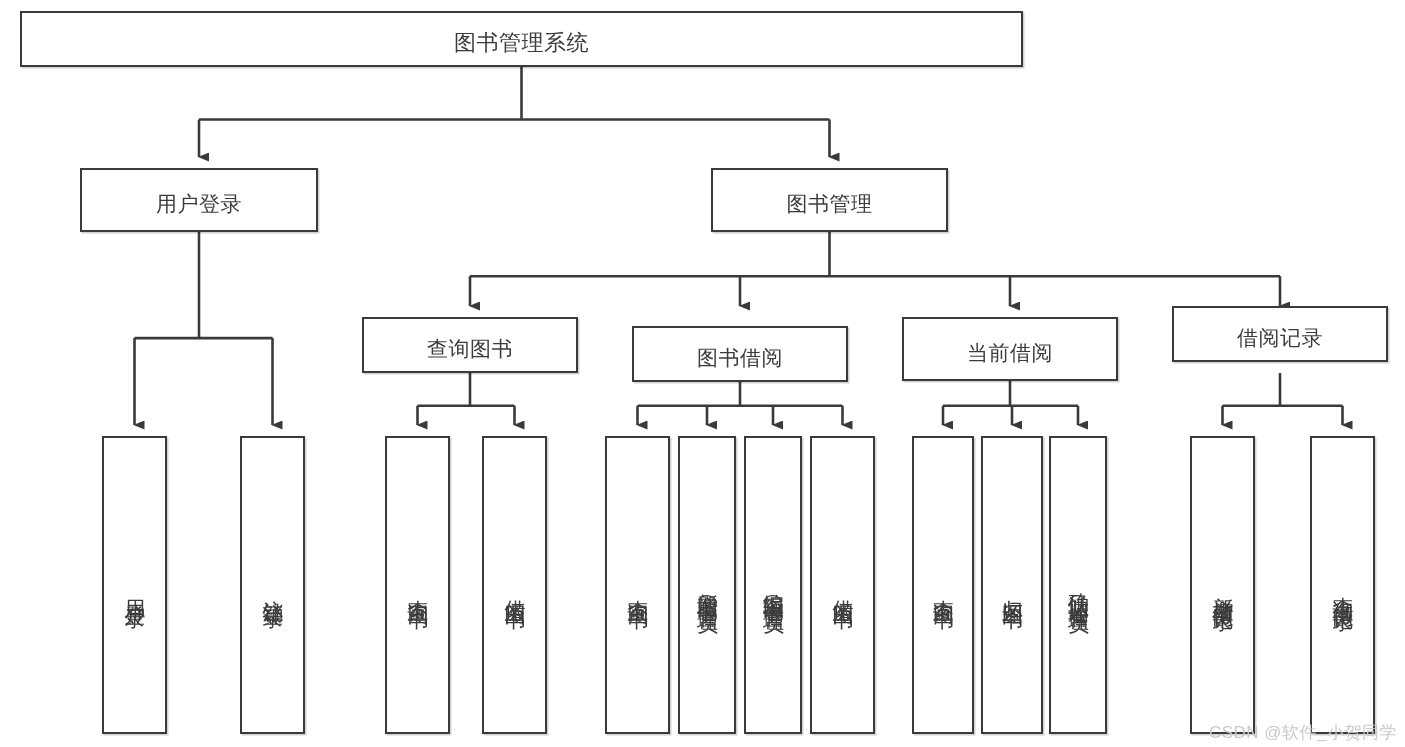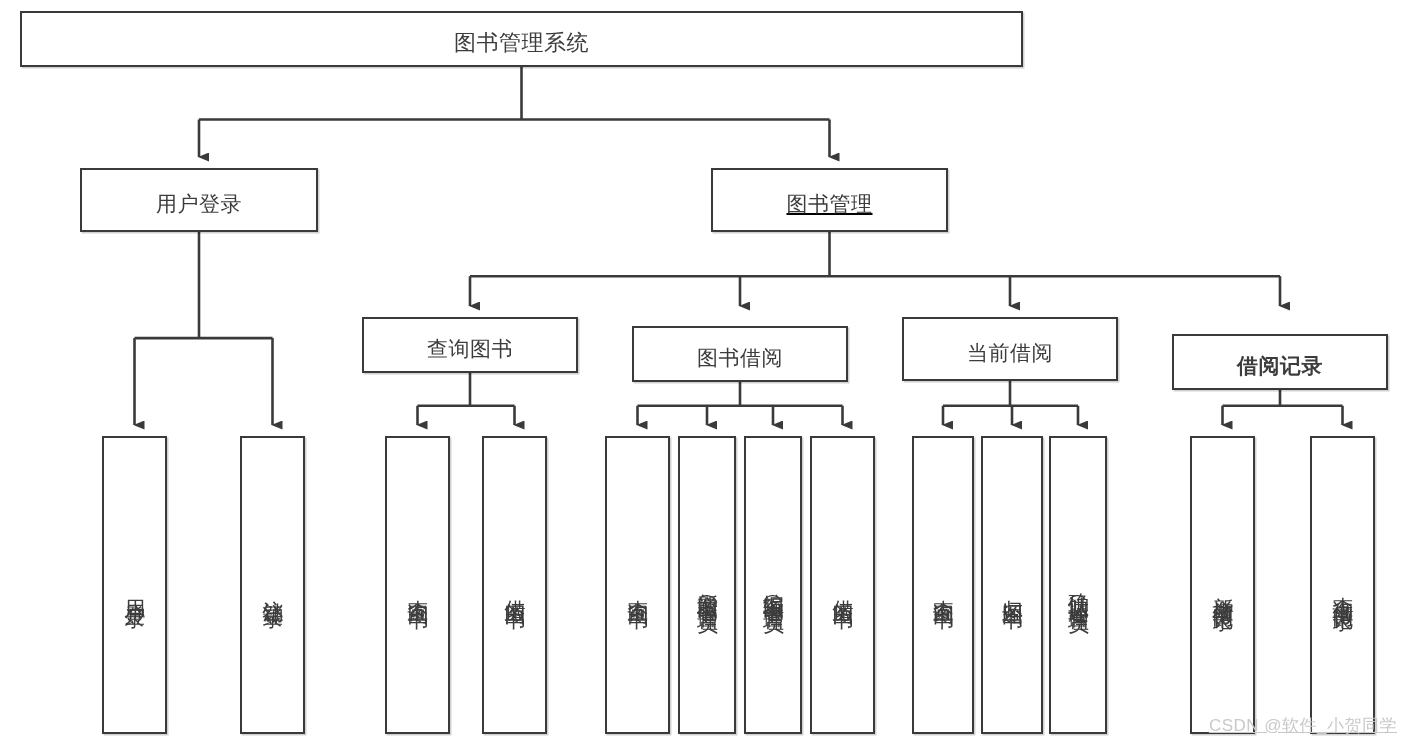--- a/index.html
+++ b/index.html
@@ -52,27 +52,26 @@
     white-space: nowrap;
     letter-spacing: 3px;
     font-size: 21px;
   }
   .node-box.root .node-label {
     font-size: 22px;
   }
   .watermark {
     position: absolute;
     right: 8px;
-    bottom: 10px;
+    bottom: 3px;
     color: #c9c9c9;
     font-size: 17px;
     letter-spacing: 0.5px;
     white-space: nowrap;
     pointer-events: none;
-    text-decoration: underline;
   }
 </style>
 </head>
 <body>
 
 <div id="diagram-root">
   <svg id="tree-svg" viewBox="0 0 1405 747" xmlns="http://www.w3.org/2000/svg">
     <defs>
       <marker id="arrowhead" markerWidth="9" markerHeight="11" refX="4.5" refY="10" orient="auto" markerUnits="userSpaceOnUse">
         <path d="M0,0 L9,0 L4.5,11 Z" fill="#3a3a3a"></path>
@@ -114,33 +113,33 @@
         <path d="M1342.5,405.76 L1342.5,425" marker-end="url(#arrowhead)"></path>
       </g>
   </svg>
   <div id="node-layer">
       <div class="node-box root" style="left: 20px; top: 11px; width: 1003px; height: 56px;">
         <span class="node-label">图书管理系统</span>
       </div>
       <div class="node-box" style="left: 80px; top: 168px; width: 238px; height: 64px;">
         <span class="node-label">用户登录</span>
       </div>
-      <div class="node-box" style="left: 711px; top: 168px; width: 237px; height: 64px; text-decoration: underline;">
+      <div class="node-box" style="left: 711px; top: 168px; width: 237px; height: 64px;">
         <span class="node-label">图书管理</span>
       </div>
       <div class="node-box" style="left: 362px; top: 317px; width: 216px; height: 56px;">
         <span class="node-label">查询图书</span>
       </div>
       <div class="node-box" style="left: 632px; top: 326px; width: 216px; height: 56px;">
         <span class="node-label">图书借阅</span>
       </div>
       <div class="node-box" style="left: 902px; top: 317px; width: 216px; height: 64px;">
         <span class="node-label">当前借阅</span>
       </div>
-      <div class="node-box" style="left: 1172px; top: 334px; width: 216px; height: 56px; font-weight: bold;">
+      <div class="node-box" style="left: 1172px; top: 306px; width: 216px; height: 56px;">
         <span class="node-label">借阅记录</span>
       </div>
       <div class="node-box vertical" style="left: 102px; top: 436px; width: 65px; height: 298px;">
         <span class="node-label">用户登录</span>
       </div>
       <div class="node-box vertical" style="left: 240px; top: 436px; width: 65px; height: 298px;">
         <span class="node-label">注销登录</span>
       </div>
       <div class="node-box vertical" style="left: 385px; top: 436px; width: 65px; height: 298px;">
         <span class="node-label">查询图书</span>

